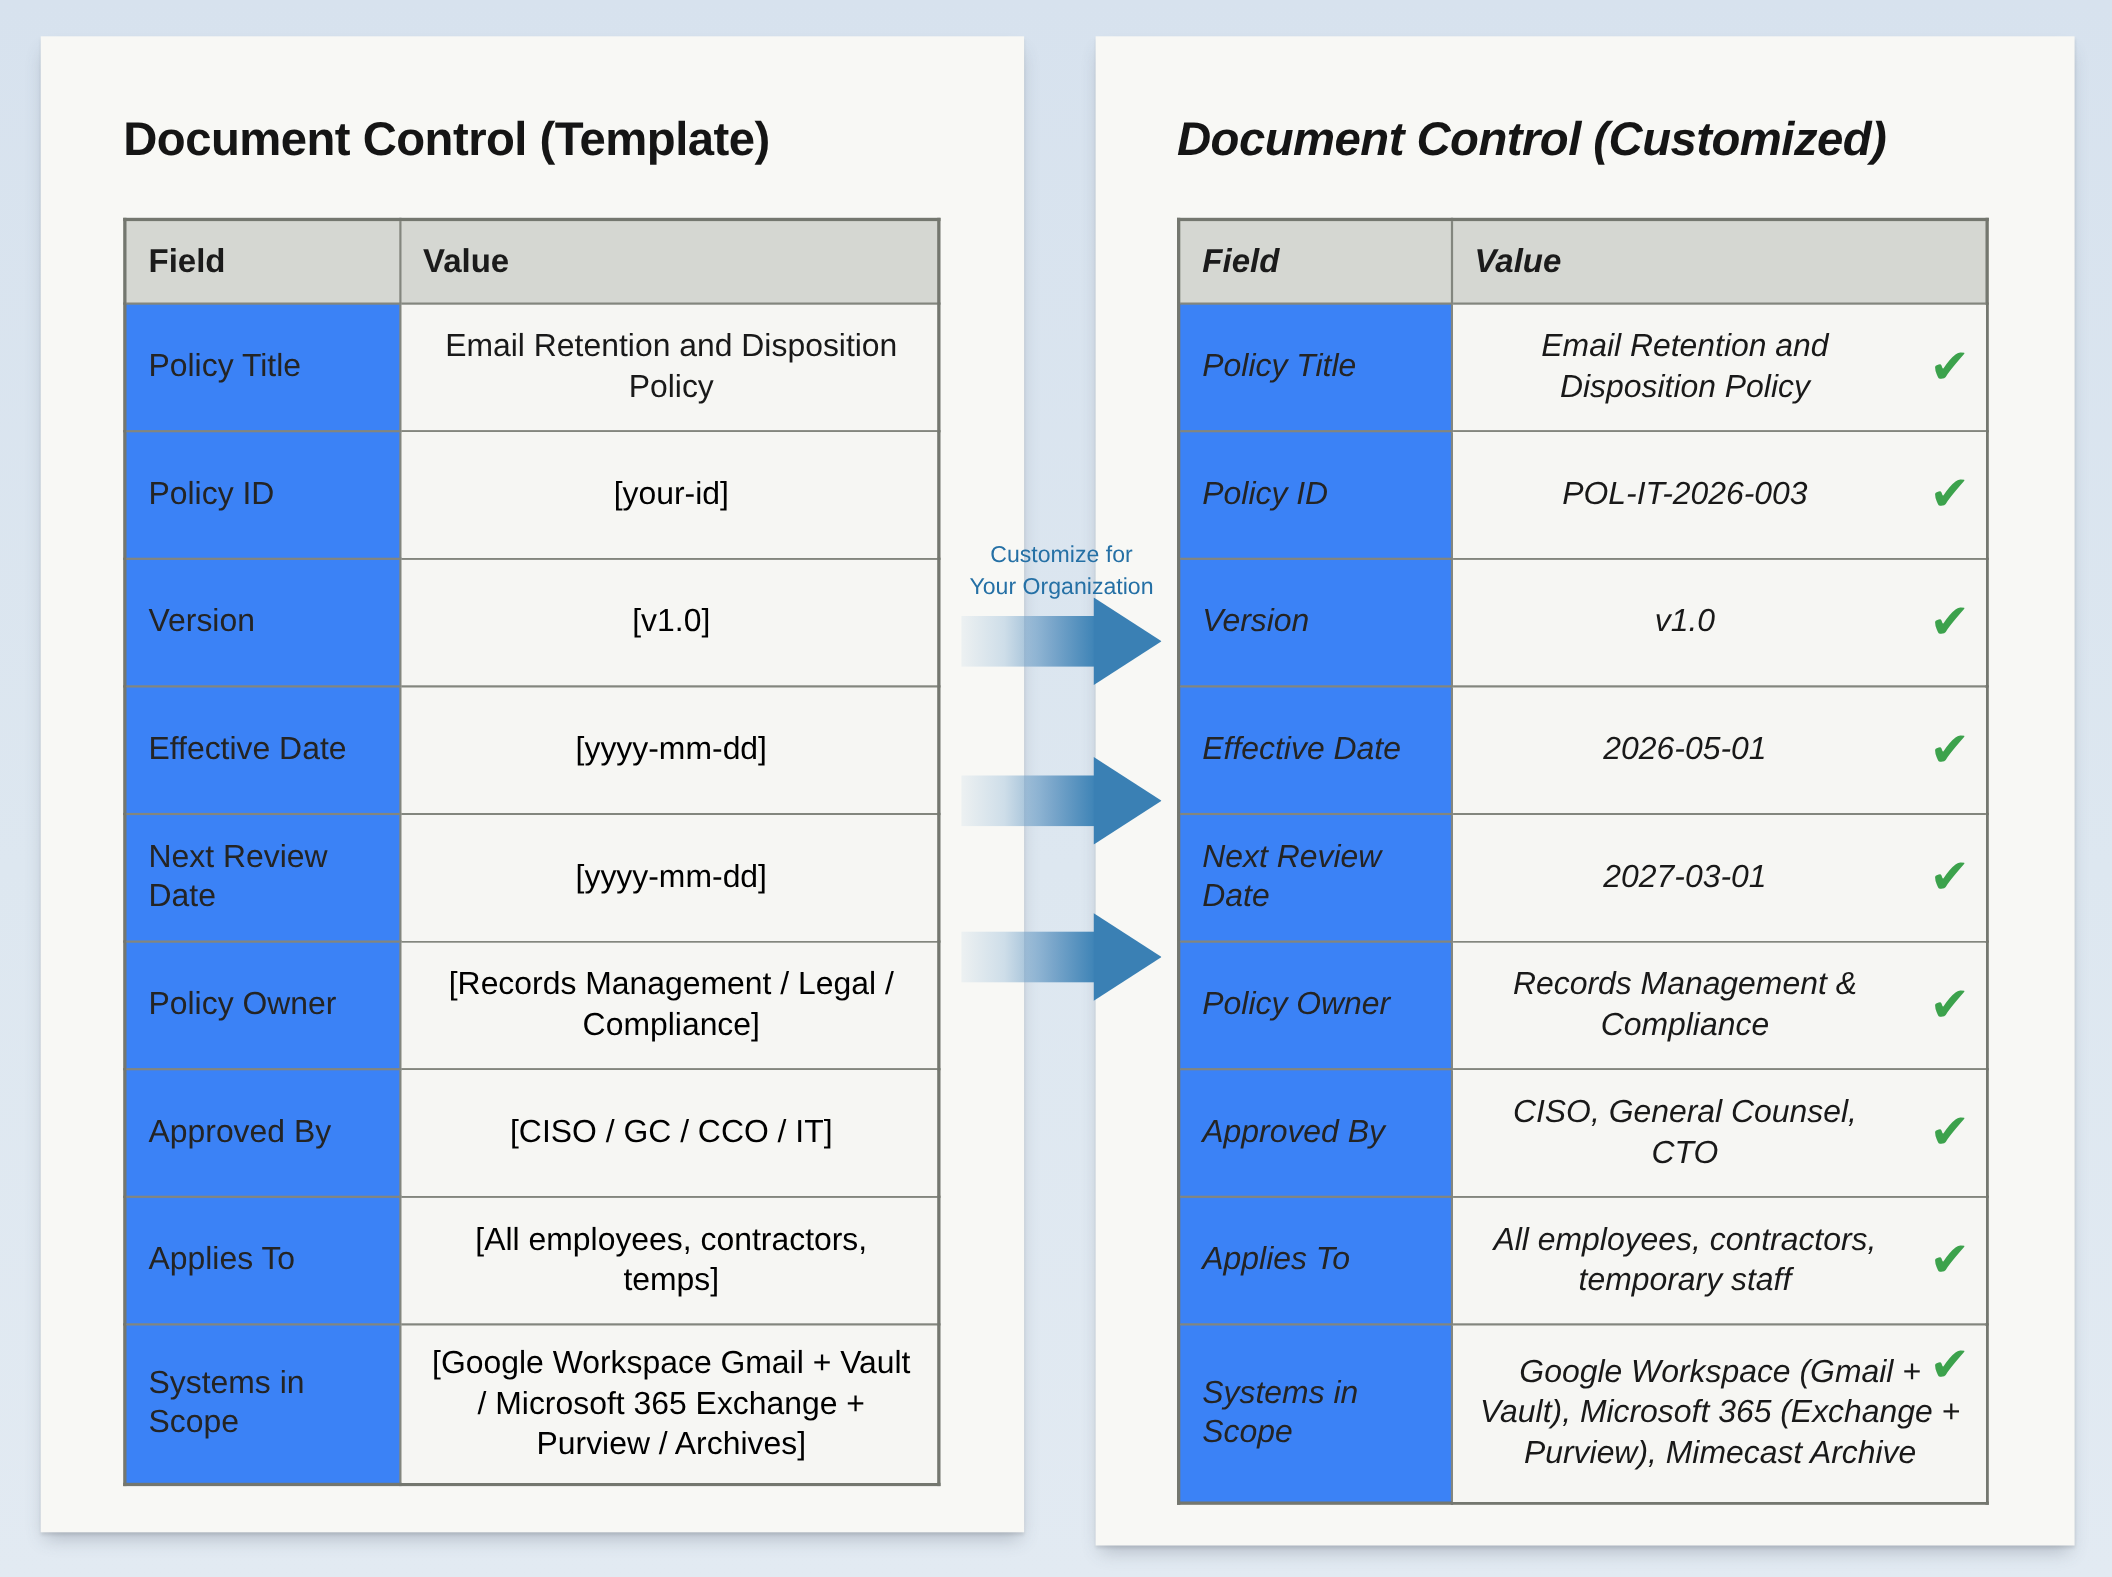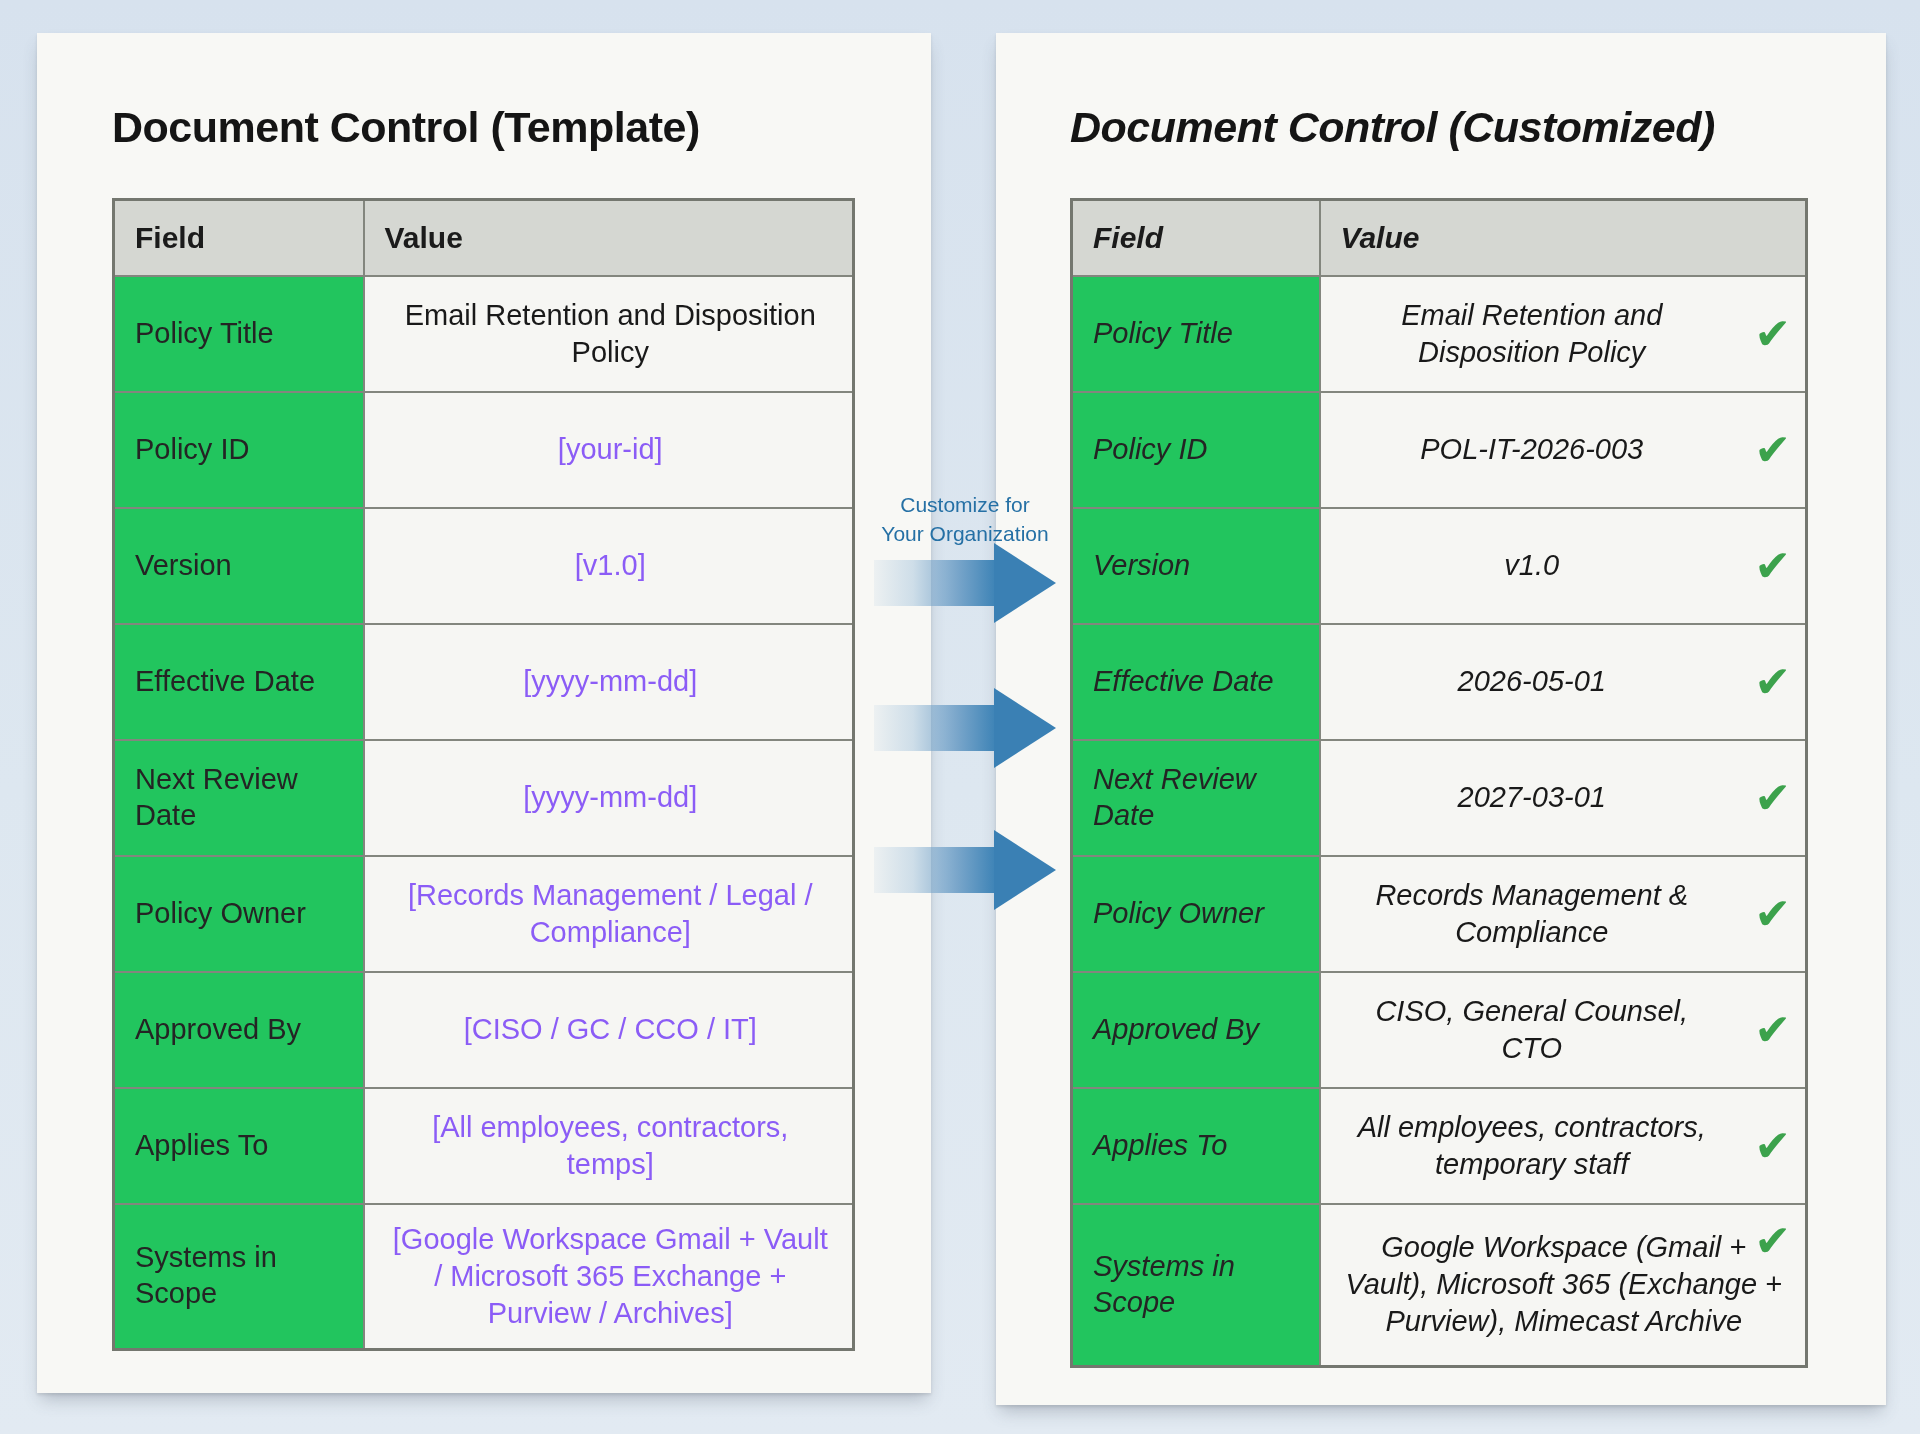--- a/index.html
+++ b/index.html
@@ -23,26 +23,26 @@
   .paper-right .title{left:74px;}
 
   
   table{position:absolute;top:165px;border-collapse:collapse;table-layout:fixed;
         background:#f6f6f3;border:3px solid #74776f;padding-left:20px;}
   .paper-left table{left:75px;width:740px;}
   .paper-right table{left:74px;width:735px;}
   th,td{border:2px solid #83867e;vertical-align:middle;}
   th{background:#d5d7d2;text-align:left;font-size:30px;font-weight:700;color:#1b1b1b;
      padding:0 20px;height:74px;}
-  td.f{background:#22c55e;font-size:29px;color:#242424;padding:0 16px 0 20px;line-height:1.24;}
+  td.f{background:#3b82f6;font-size:29px;color:#242424;padding:0 16px 0 20px;line-height:1.24;}
   td.v{background:#f6f6f3;font-size:29px;color:#191919;padding:0 18px 0 22px;line-height:1.28;position:relative;text-align:center;}
   tr.trow{height:116px;}
   .paper-left tr.last{height:145px;}
   .paper-right tr.last{height:162px;}
-  .ph{color:#8b5cf6;}
+  .ph{color:#000000;}
   .paper-right td.v{padding-right:84px;}
   .paper-right tr.last td.v{padding-right:20px;}
   .check{position:absolute;right:14px;top:50%;transform:translateY(-50%);
          font-size:44px;color:#3ca24c;line-height:1;}
   tr.last .check{top:14px;transform:none;}
 
   
   .connector-label{position:absolute;left:843px;top:490px;width:244px;text-align:center;
          font-size:21px;font-weight:400;color:#2570a5;line-height:1.4;z-index:5;}
   .arrow{position:absolute;left:874px;width:182px;height:80px;z-index:4;}

